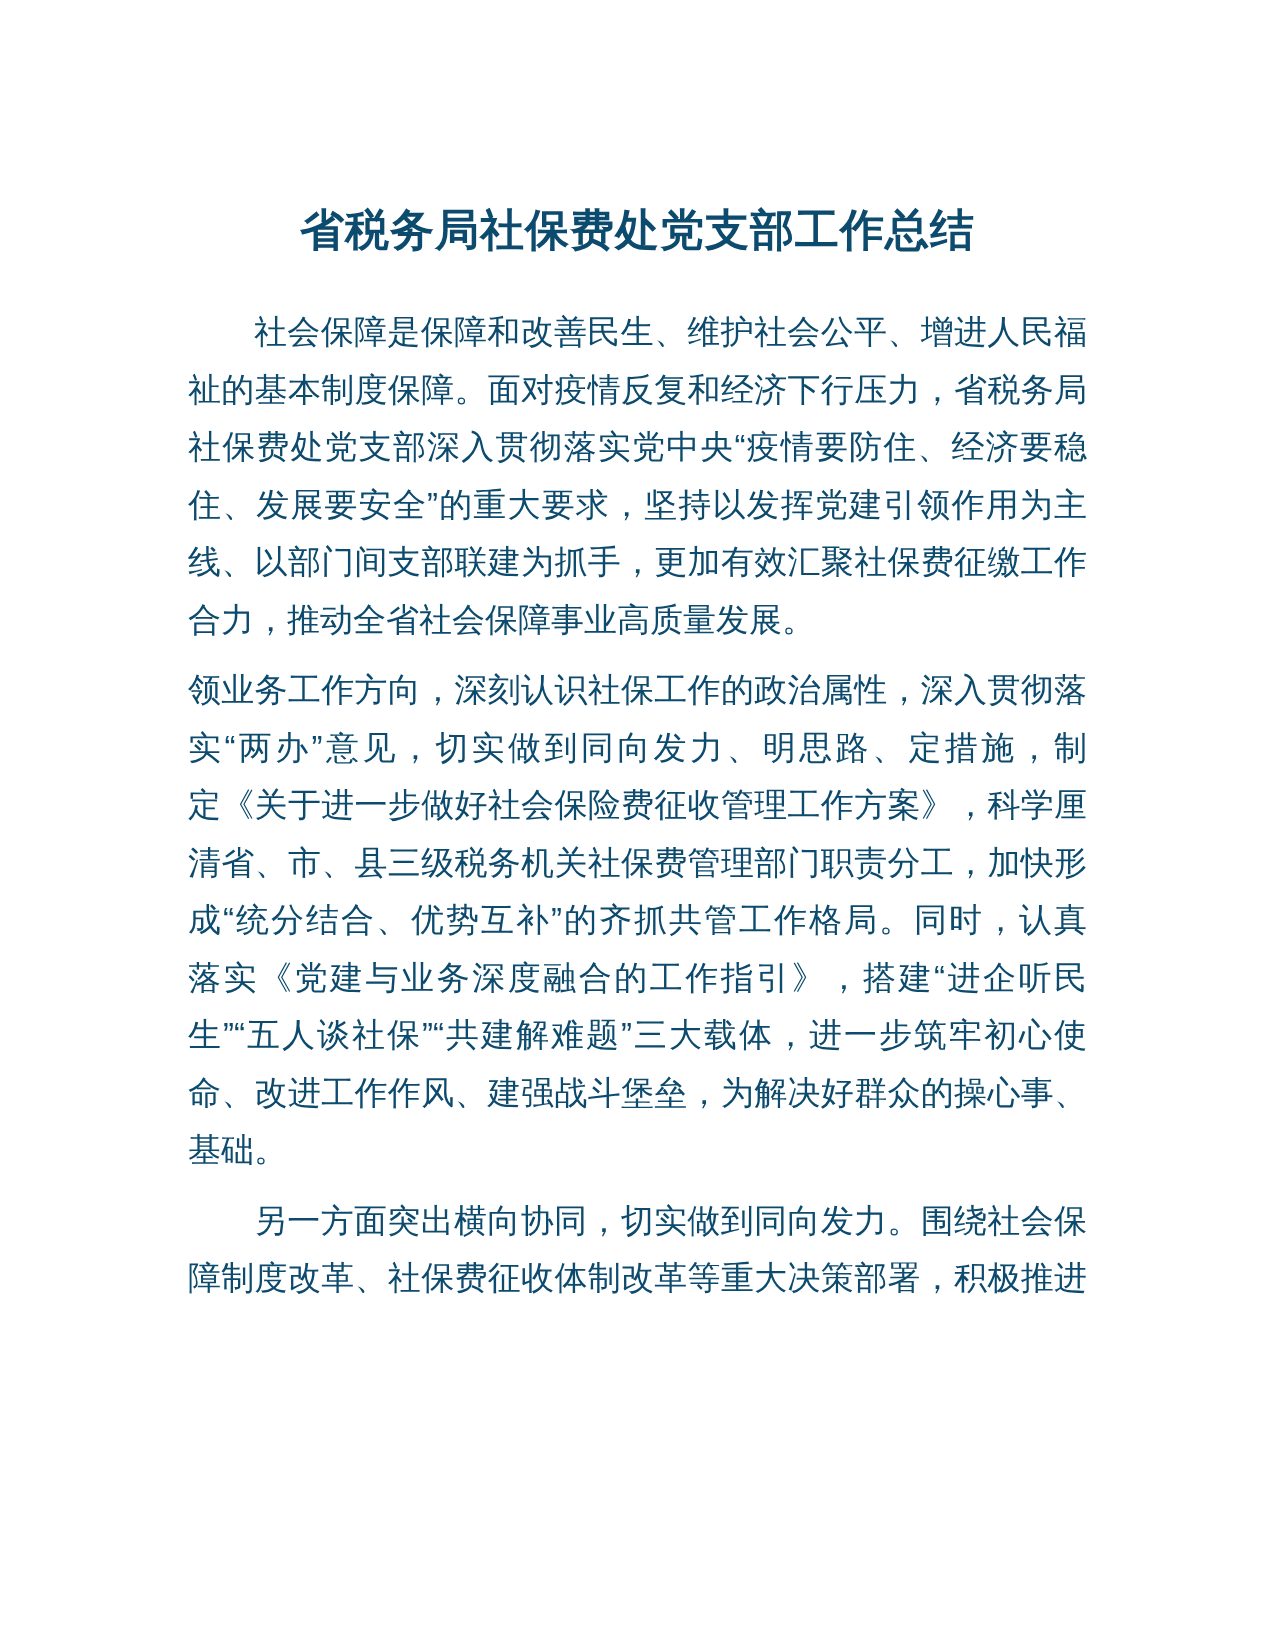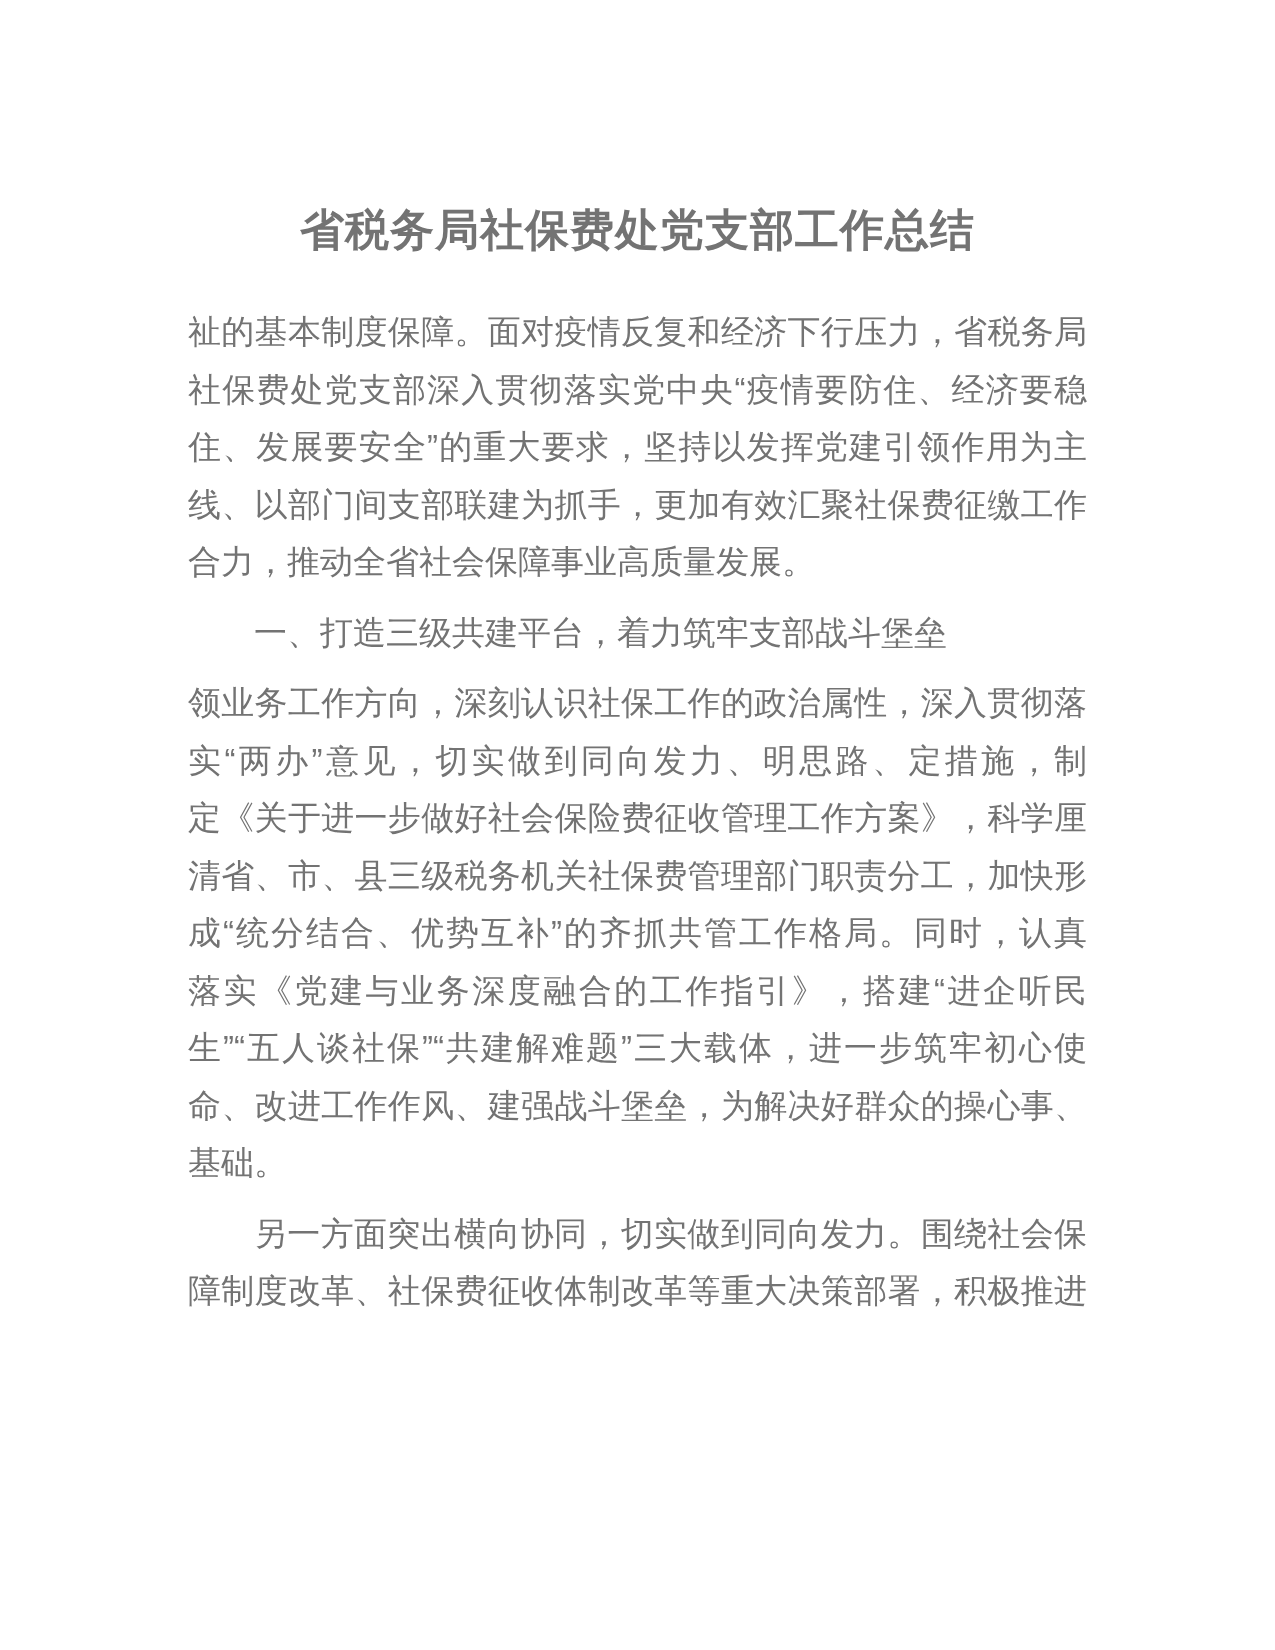--- a/index.html
+++ b/index.html
@@ -5,21 +5,21 @@
   html, body {
     margin: 0;
     padding: 0;
     background: #ffffff;
   }
   .page {
     position: relative;
     width: 1275px;
     height: 1382px;
     background: #ffffff;
-    color: #737373;
+    color: #0c4a6e;
     font-family: "Liberation Sans", "DejaVu Sans", sans-serif;
     overflow: hidden;
   }
   .content {
     position: relative;
     margin: 0 188px;
     width: 899px;
   }
   .doc-title {
     margin-top: 200px;
@@ -61,30 +61,28 @@
 </style>
 </head>
 <body>
 
 <div class="page">
   <div class="content">
 
     <div class="doc-title">省税务局社保费处党支部工作总结</div>
 
     <div class="block first-after-title paragraph">
+      <div class="line indent">社会保障是保障和改善民生、维护社会公平、增进人民福</div>
       <div class="line">祉的基本制度保障。面对疫情反复和经济下行压力，省税务局</div>
       <div class="line">社保费处党支部深入贯彻落实党中央“疫情要防住、经济要稳</div>
       <div class="line">住、发展要安全”的重大要求，坚持以发挥党建引领作用为主</div>
       <div class="line">线、以部门间支部联建为抓手，更加有效汇聚社保费征缴工作</div>
       <div class="line last">合力，推动全省社会保障事业高质量发展。</div>
     </div>
 
-    <div class="block heading">
-      <div class="line last">一、打造三级共建平台，着力筑牢支部战斗堡垒</div>
-    </div>
 
     <div class="block paragraph">
       <div class="line">领业务工作方向，深刻认识社保工作的政治属性，深入贯彻落</div>
       <div class="line">实“两办”意见，切实做到同向发力、明思路、定措施，制</div>
       <div class="line">定《关于进一步做好社会保险费征收管理工作方案》，科学厘</div>
       <div class="line">清省、市、县三级税务机关社保费管理部门职责分工，加快形</div>
       <div class="line">成“统分结合、优势互补”的齐抓共管工作格局。同时，认真</div>
       <div class="line">落实《党建与业务深度融合的工作指引》，搭建“进企听民</div>
       <div class="line">生”“五人谈社保”“共建解难题”三大载体，进一步筑牢初心使</div>
       <div class="line">命、改进工作作风、建强战斗堡垒，为解决好群众的操心事、</div>

